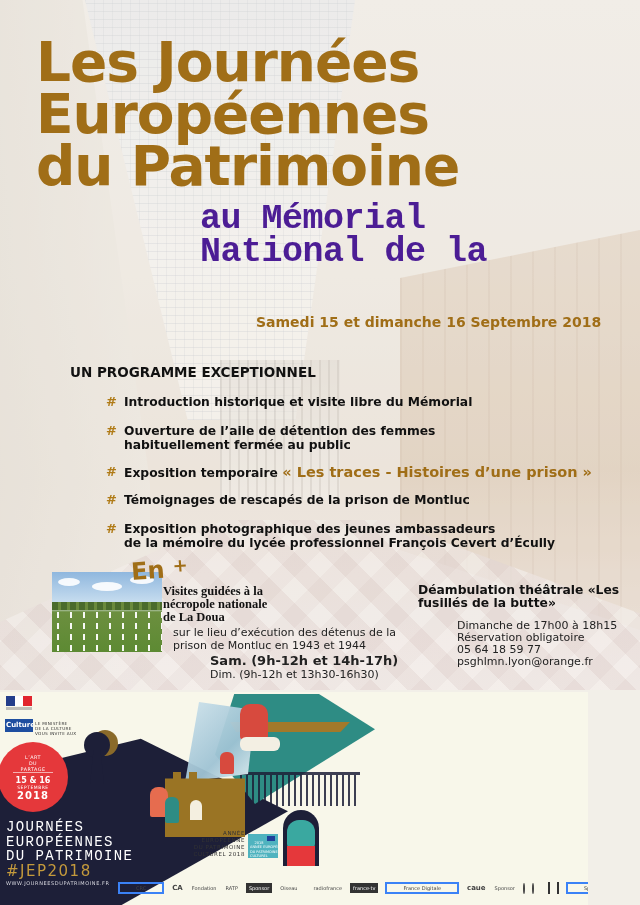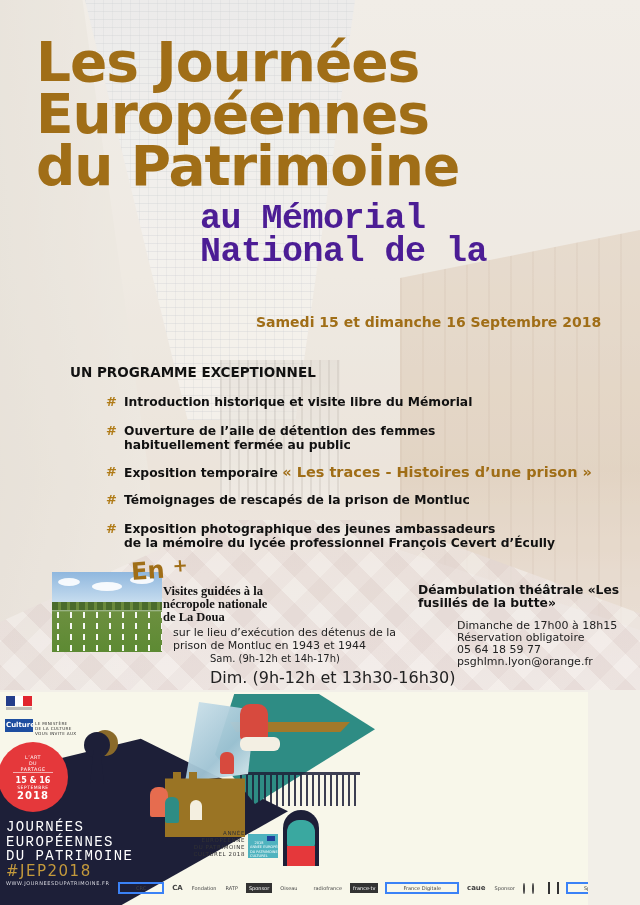--- a/index.html
+++ b/index.html
@@ -119,22 +119,22 @@
 
     .visit-title {
       position: absolute; left: 163px; top: 585px;
       font-family: Liberation Serif, serif; font-weight: bold; color: #111;
       font-size: 12.5px; line-height: 13px; white-space: nowrap;
     }
     .visit-desc {
       position: absolute; left: 173px; top: 627px; font-family: "DejaVu Sans", sans-serif;
       color: #222; font-size: 11px; line-height: 12.5px; white-space: nowrap;
     }
-    .visit-sam { position: absolute; left: 210px; top: 653px; font-size: 10px; color: #222; white-space: nowrap; }
-    .visit-dim { position: absolute; left: 210px; top: 668px; font-size: 16px; color: #222; white-space: nowrap; }
+    .visit-sam { position: absolute; left: 210px; top: 653px; font-size: 13px; color: #222; white-space: nowrap; font-weight: bold; }
+    .visit-dim { position: absolute; left: 210px; top: 668px; font-size: 11px; color: #222; white-space: nowrap; }
 
     .theatre-title {
       position: absolute; left: 418px; top: 584px; font-family: "DejaVu Sans", sans-serif;
       font-weight: bold; color: #111; font-size: 12.3px; line-height: 13px; white-space: nowrap;
     }
     .theatre-info {
       position: absolute; left: 457px; top: 620px; font-family: "DejaVu Sans", sans-serif;
       color: #222; font-size: 11px; line-height: 12px; white-space: nowrap;
     }
 

